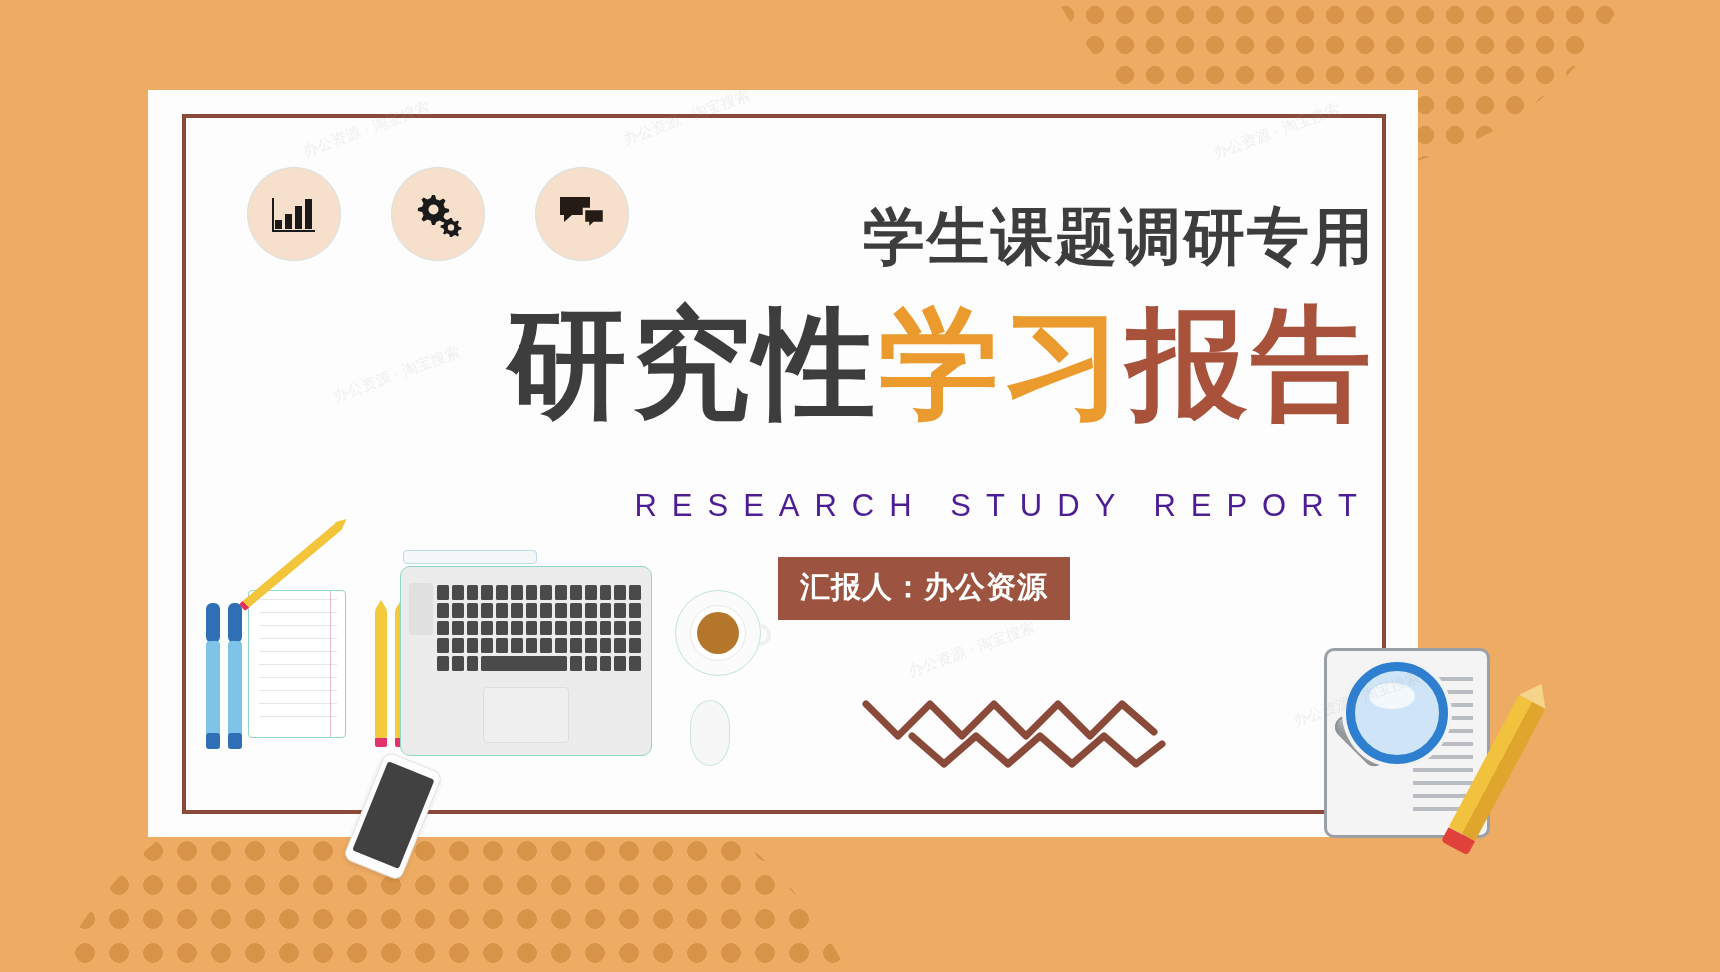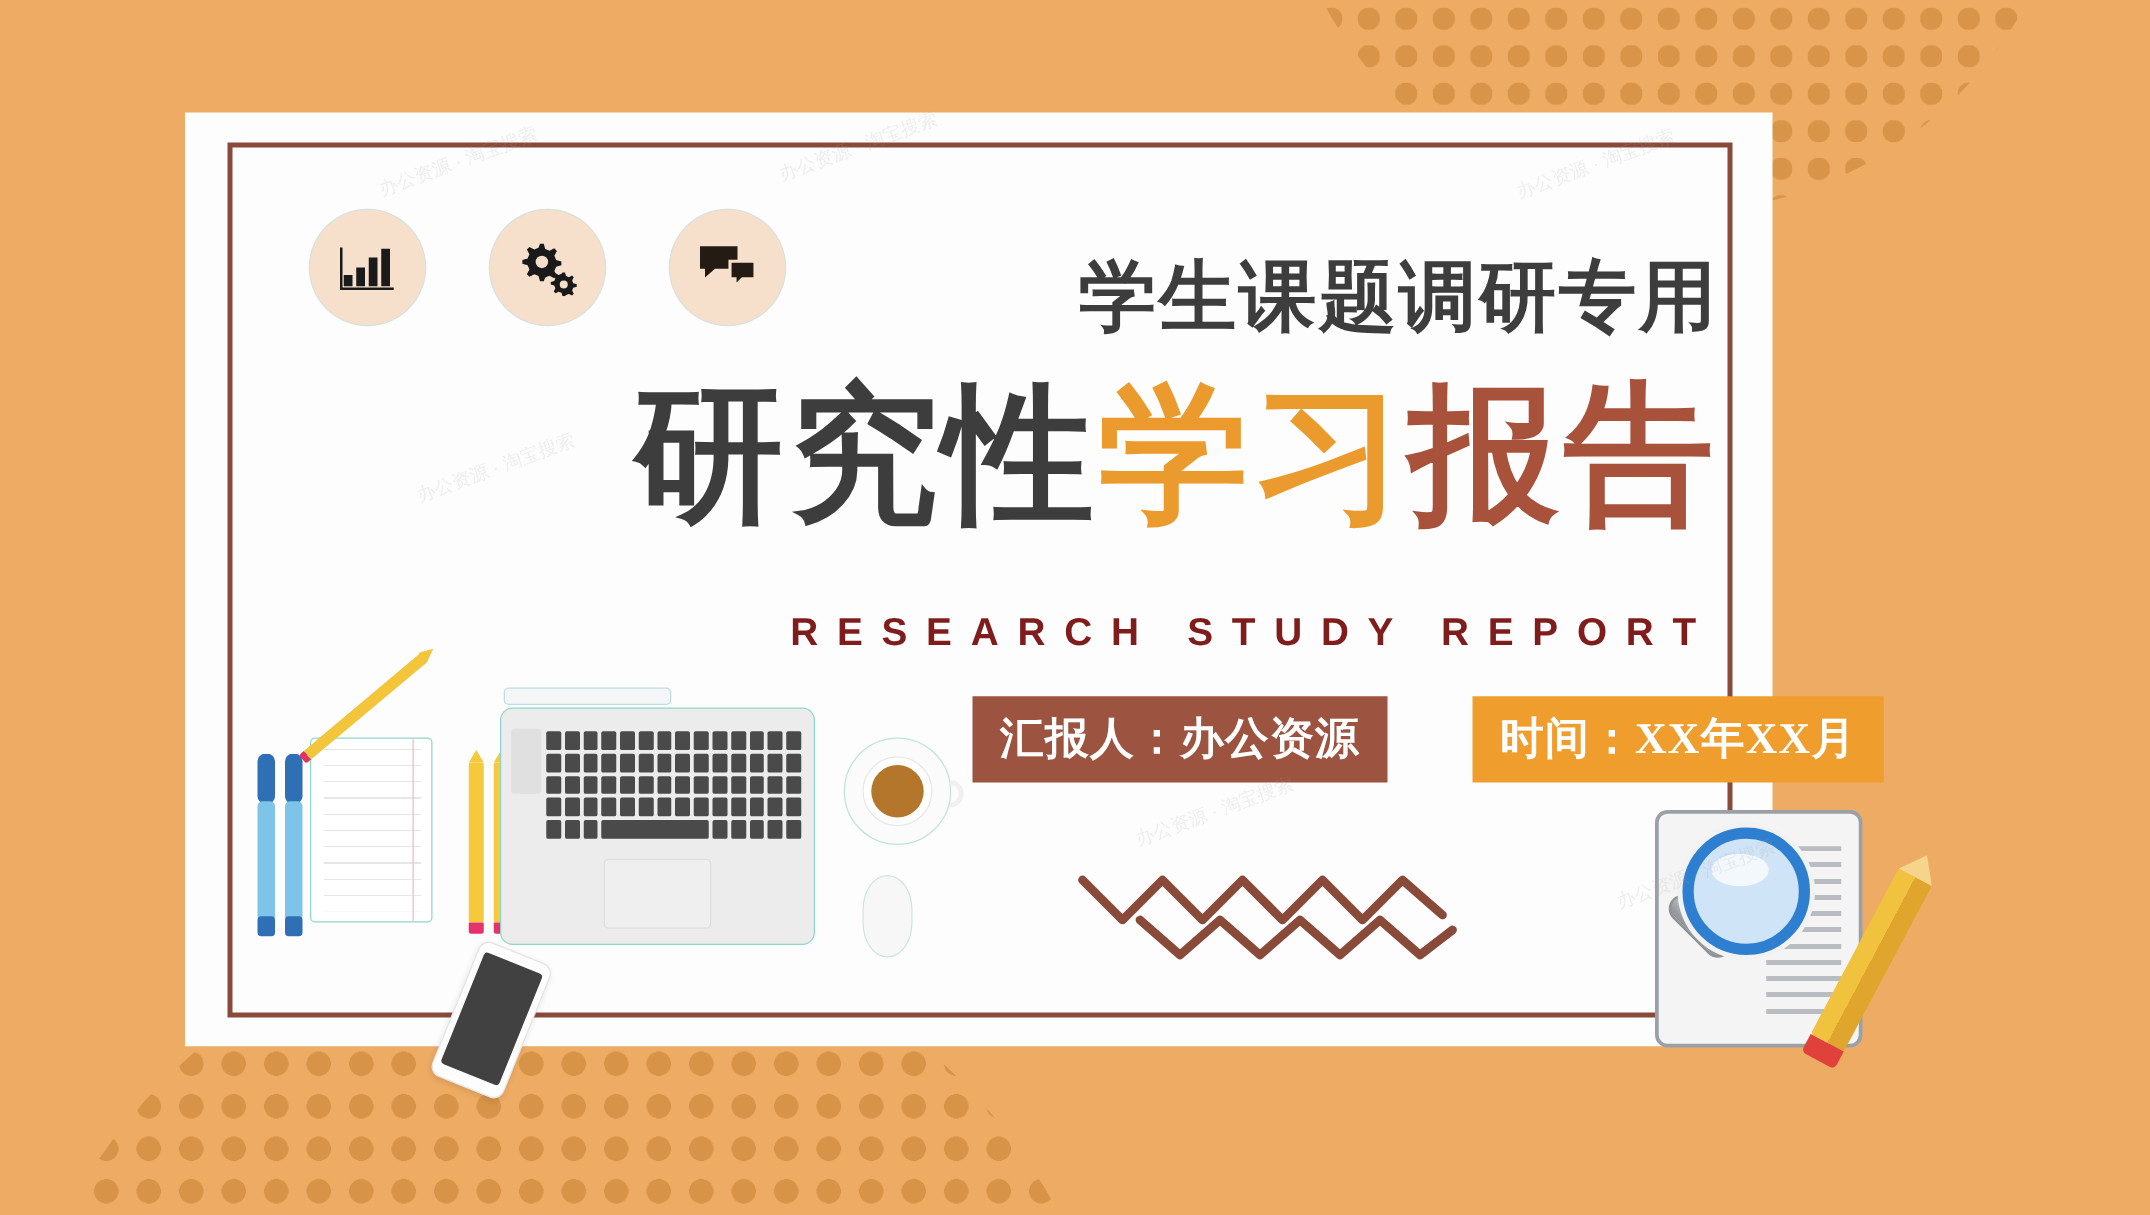--- a/index.html
+++ b/index.html
@@ -68,31 +68,31 @@
     font-size: 120px; font-weight: 700; line-height: 1;
     letter-spacing: 4px; white-space: nowrap;
     font-family: Liberation Serif, serif;
   }
   .t-dark { color: #3d3d3d; }
   .t-orange { color: #eb9b2d; }
   .t-brown { color: #a8523c; }
 
   .title-en {
     position: absolute; right: 348px; top: 488px;
-    font-size: 31px; color: #7f1d1d; font-weight: 700;
+    font-size: 31px; color: #4c1d95; font-weight: 400;
     letter-spacing: 15px; white-space: nowrap;
   }
 
   
   .badges { position: absolute; left: 778px; top: 557px; display: flex; gap: 68px; }
   .badge {
     padding: 10px 22px 12px;
-    font-size: 35px; color: #fff; font-weight: 700;
+    font-size: 30px; color: #fff; font-weight: 700;
     white-space: nowrap; letter-spacing: 1px;
-    font-family: Liberation Serif, serif;
+    font-family: Liberation Sans, sans-serif;
   }
   .badge-brown { background: #9c5340; }
   .badge-orange { background: #ef9d2c; }
 
   
   .desk { position: absolute; left: 190px; top: 548px; width: 620px; height: 300px; }
   .pens { position: absolute; left: 12px; top: 55px; }
   .notepad {
     position: absolute; left: 58px; top: 42px;
     width: 98px; height: 148px;
@@ -277,21 +277,20 @@
 <div class="subtitle-cn">学生课题调研专用</div>
 
 <div class="title-main">
   <span class="t-dark">研究性</span><span class="t-orange">学习</span><span class="t-brown">报告</span>
 </div>
 
 <div class="title-en">RESEARCH STUDY REPORT</div>
 
 <div class="badges">
   <div class="badge badge-brown">汇报人：办公资源</div>
-  <div class="badge badge-orange">时间：XX年XX月</div>
 </div>
 
 <div class="desk">
   <svg class="pens" width="46" height="152" viewBox="0 0 46 152">
     <rect x="4" y="0" width="14" height="40" rx="6" fill="#2f6fb5"></rect>
     <rect x="4" y="38" width="14" height="96" rx="4" fill="#7ec4e8"></rect>
     <rect x="4" y="130" width="14" height="16" rx="3" fill="#2f6fb5"></rect>
     <rect x="26" y="0" width="14" height="40" rx="6" fill="#2f6fb5"></rect>
     <rect x="26" y="38" width="14" height="96" rx="4" fill="#7ec4e8"></rect>
     <rect x="26" y="130" width="14" height="16" rx="3" fill="#2f6fb5"></rect>

